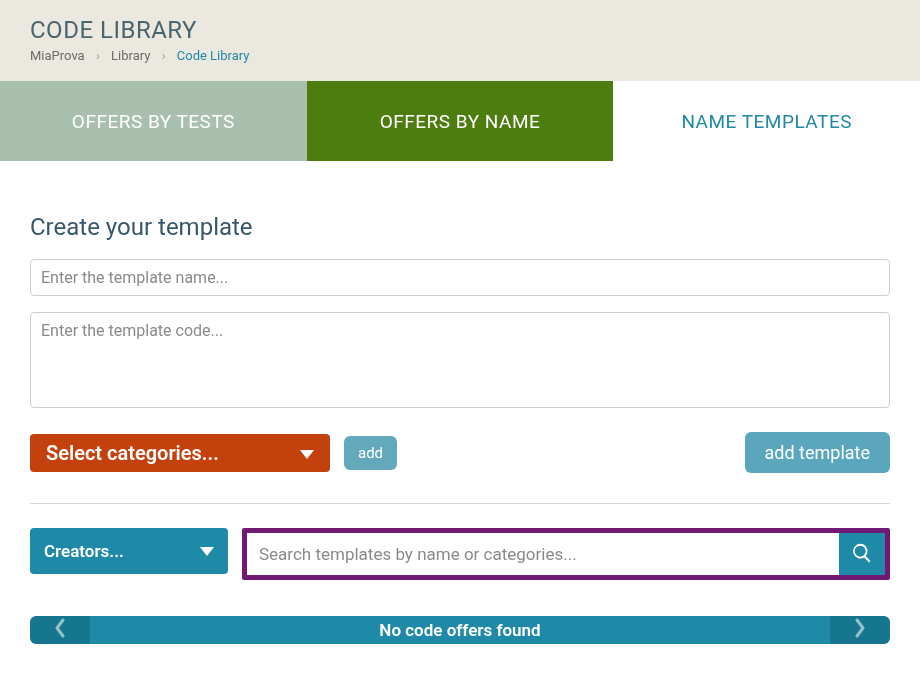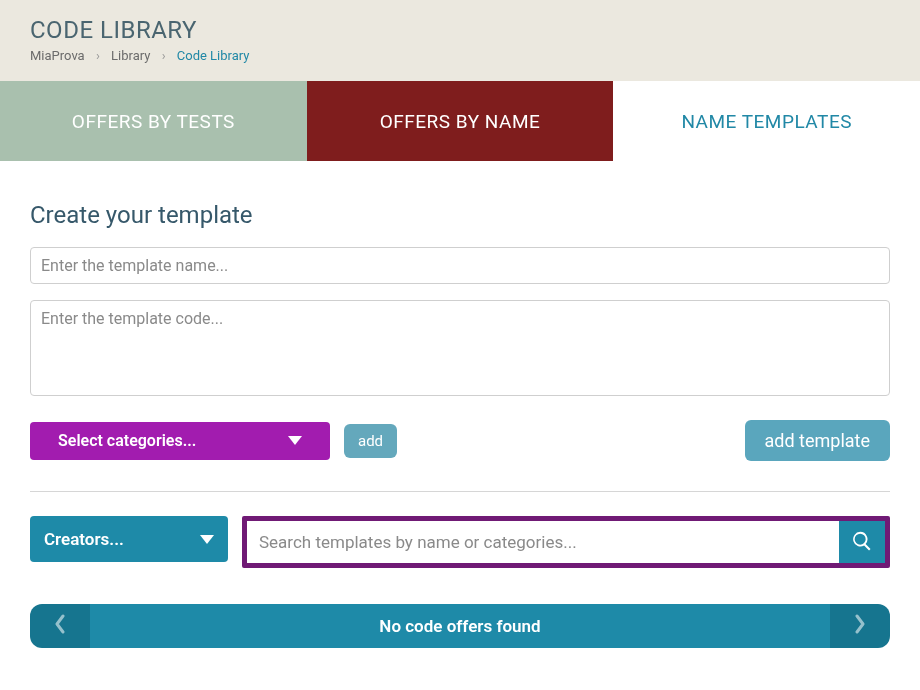--- a/index.html
+++ b/index.html
@@ -38,24 +38,24 @@
     display: flex;
     align-items: center;
     justify-content: center;
     font-size: 19px;
     font-weight: 400;
     letter-spacing: 0.5px;
     cursor: pointer;
     user-select: none;
   }
   .tab.green { background: #a9c0ae; color: #fff; }
-  .tab.blue  { background: #7f1d1d; color: #fff; }
+  .tab.blue  { background: #4d7c0f; color: #fff; }
   .tab.active { background: #fff; color: #2188a6; }
 
-  .content { padding: 40px 30px 10px 30px; }
+  .content { padding: 40px 30px 10px 30px; margin-top: 12px; }
   .section-title {
     font-size: 24px;
     color: #36586a;
     font-weight: 400;
     margin-bottom: 18px;
   }
 
   .input {
     width: 100%;
     border: 1px solid #cfcfcf;
@@ -81,28 +81,28 @@
   }
   .textarea::placeholder { color: #8a8a8a; }
 
   .row-controls {
     display: flex;
     align-items: center;
     gap: 14px;
     margin-top: 20px;
   }
   .dropdown {
-    background: #a21caf;
+    background: #c2410c;
     color: #fff;
     border-radius: 4px;
     height: 38px;
     display: flex;
     align-items: center;
-    padding: 0 28px;
-    font-size: 16px;
+    padding: 0 16px;
+    font-size: 20px;
     font-weight: 600;
     cursor: pointer;
     position: relative;
     width: 300px;
     justify-content: space-between;
   }
   .dropdown .caret svg { fill: #fff; }
 
   .new-cat {
     border: 1px solid #cfcfcf;
@@ -177,22 +177,22 @@
     display: flex;
     align-items: center;
     justify-content: center;
     cursor: pointer;
   }
   .search-btn svg { fill: #fff; }
 
   .result-bar {
     margin-top: 36px;
     display: flex;
-    height: 44px;
-    border-radius: 12px;
+    height: 28px;
+    border-radius: 6px;
     overflow: hidden;
   }
   .result-arrow {
     width: 60px;
     background: #16758f;
     display: flex;
     align-items: center;
     justify-content: center;
     cursor: pointer;
   }

